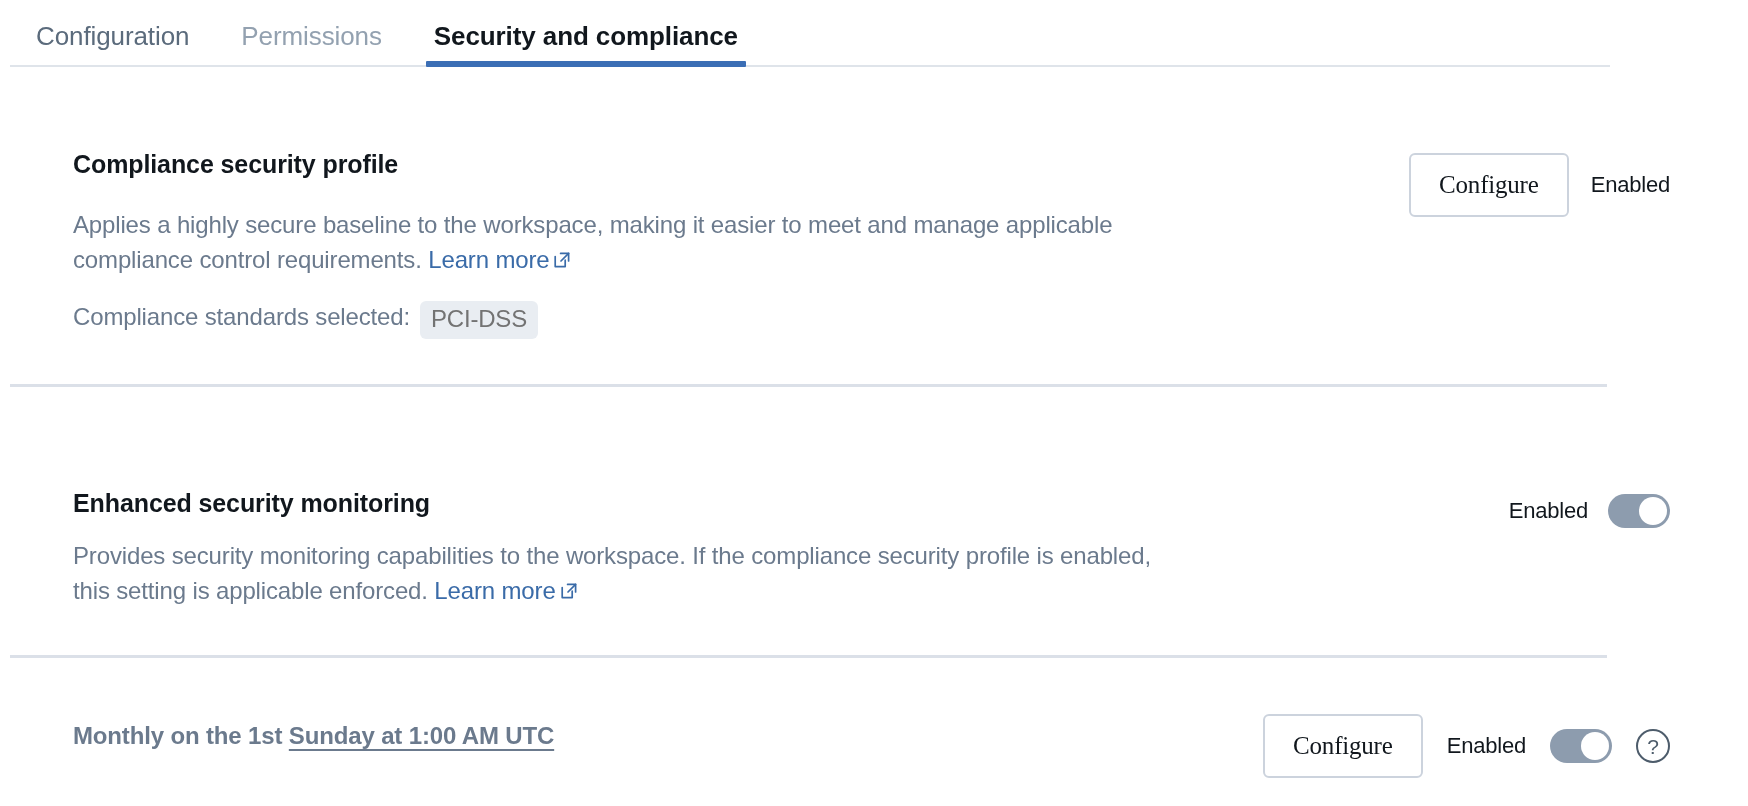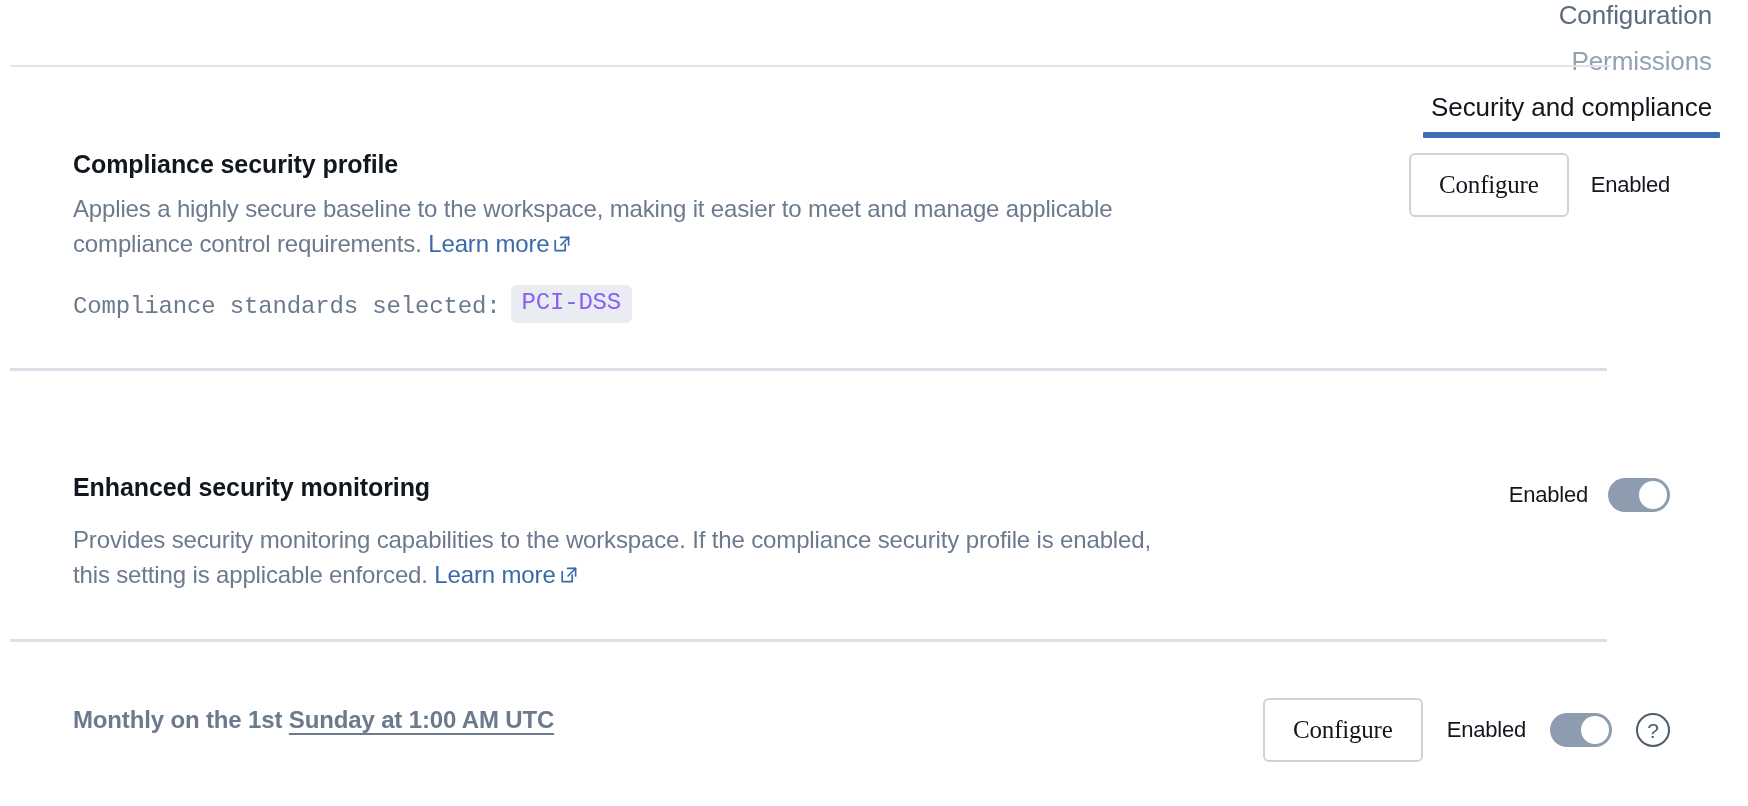--- a/index.html
+++ b/index.html
@@ -30,39 +30,38 @@
     right: 138px;
     bottom: 0;
     height: 2px;
     background: #dfe4ea;
   }
   .tabs {
     display: flex;
     align-items: flex-end;
     height: 100%;
     gap: 0;
-    flex-direction: column;
   }
   .tab {
     position: relative;
     padding: 0 26px 16px 26px;
     font-size: 26px;
     line-height: 30px;
     letter-spacing: -0.1px;
     color: #5b6b7c;
     cursor: pointer;
     white-space: nowrap;
     background: none;
     border: none;
     font-family: inherit;
   }
   .tab.inactive-dim { color: #93a1b0; }
   .tab.active {
     color: #11171d;
-    font-weight: normal;
+    font-weight: bold;
   }
   .tab.active::after {
     content: "";
     position: absolute;
     left: 18px;
     right: 18px;
     bottom: 0;
     height: 6px;
     background: #3b6eb5;
     border-radius: 1px;
@@ -122,42 +121,41 @@
     max-width: 1120px;
     letter-spacing: -0.15px;
   }
   .setting-sub {
     font-size: 24px;
     line-height: 32px;
     color: #6b7a8d;
     margin: 0;
     letter-spacing: -0.15px;
     display: flex;
-    align-items: flex-end;
+    align-items: flex-start;
     flex-wrap: wrap;
     gap: 10px;
-    font-family: Liberation Mono, monospace;
   }
 
   .link {
     color: #3a6ba8;
     text-decoration: none;
     cursor: pointer;
     white-space: nowrap;
   }
   .ext-icon {
     display: inline-block;
     vertical-align: -2px;
     margin-left: 3px;
   }
 
   .badge {
     display: inline-block;
     background: #e9edf2;
-    color: #8b5cf6;
+    color: #737373;
     border-radius: 6px;
     padding: 3px 11px 5px 11px;
     font-size: 24px;
     line-height: 30px;
     letter-spacing: -0.2px;
   }
 
   
   .btn {
     font-family: Liberation Serif, serif;
@@ -218,21 +216,21 @@
     cursor: pointer;
     flex: 0 0 auto;
     background: none;
     font-family: inherit;
   }
 
   .underline-seg { text-decoration: underline; text-underline-offset: 5px; }
 
   
   #row-compliance .row-inner { padding-top: 82px; padding-bottom: 48px; }
-  #row-compliance .setting-desc { margin-top: 12px; }
+  #row-compliance .setting-desc { margin-top: 28px; }
   #row-compliance .setting-sub { margin-top: 22px; }
   #row-compliance .row-controls { gap: 22px; padding-top: 4px; }
 
   #row-monitoring .row-inner { padding-top: 57px; padding-bottom: 48px; margin-top: 44px; }
   #row-monitoring .setting-desc { margin-top: 20px; }
   #row-monitoring .row-controls { gap: 20px; padding-top: 6px; }
 
   #row-cluster .row-inner { padding-top: 54px; padding-bottom: 50px; }
   #row-cluster .setting-desc { margin-top: 6px; font-weight: bold; }
   #row-cluster .row-controls { gap: 24px; padding-top: 2px; }

